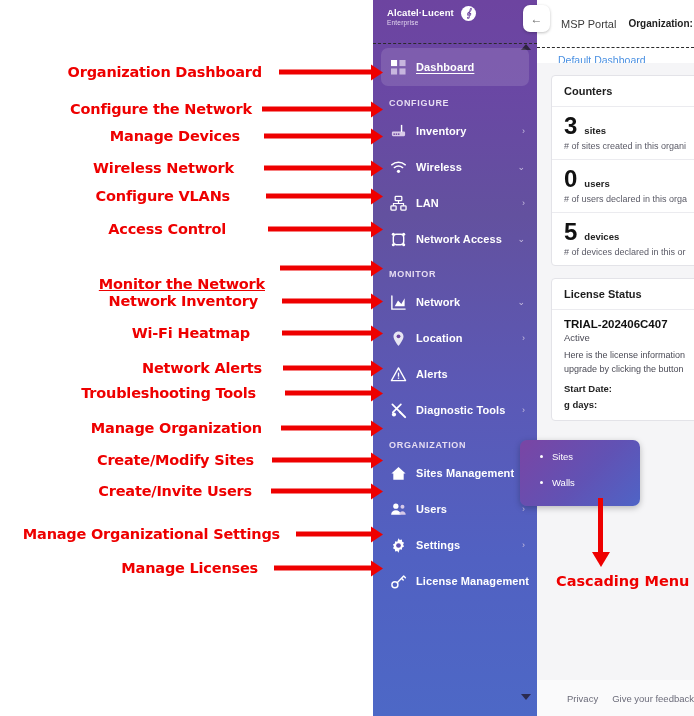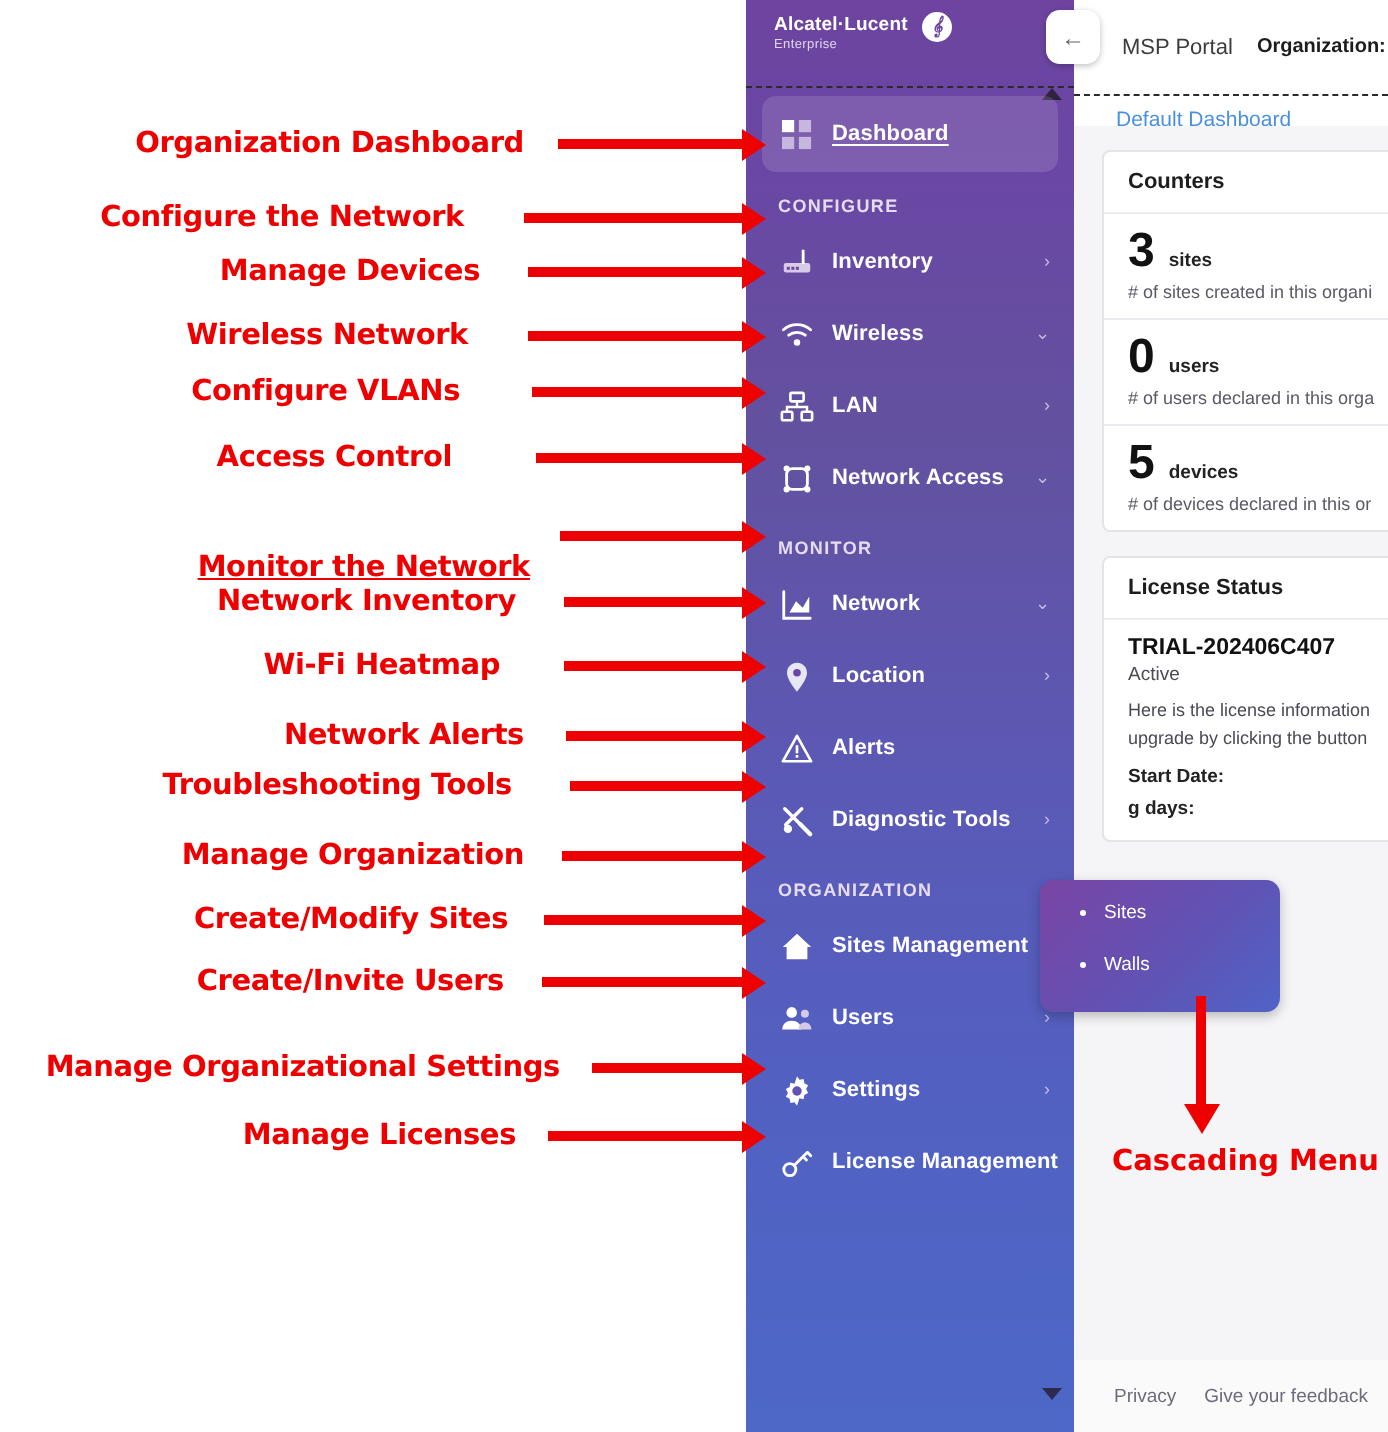--- a/index.html
+++ b/index.html
@@ -209,21 +209,20 @@
   .lic-state { font-size: 9.5px; color: #4a4a55; margin-top: 2px; }
   .lic-note { font-size: 9px; color: #4a4a55; margin-top: 6px; line-height: 13px; white-space: nowrap; }
   .lic-field { font-size: 9.5px; font-weight: bold; color: #222; margin-top: 7px; }
   .lic-field2 { font-size: 9.5px; font-weight: bold; color: #222; margin-top: 5px; }
 
   .footer {
     position: absolute; bottom: 0; left: 0;
     width: 157px; height: 36px;
     display: flex; align-items: center; justify-content: flex-end;
     gap: 14px;
-    padding-right: 10px;
     background: #fafafb;
     font-size: 9.5px;
     color: #6c6c7a;
   }
   .footer span { cursor: pointer; white-space: nowrap; }
 
   
   #submenu {
     position: absolute;
     left: 147px; top: 440px;
@@ -529,21 +528,21 @@
     <div id="submenu">
       <div class="sub-item">Sites</div>
       <div class="sub-item">Walls</div>
     </div>
 
   </div>
 
   <div id="annotations">
       <div class="anno-label" style="top: 72px; right: 432px;">Organization Dashboard</div>
       <div class="anno-arrow" style="top: 72px; left: 279px; width: 93px;"></div>
-      <div class="anno-label" style="top: 109px; right: 462px;">Configure the Network</div>
+      <div class="anno-label" style="top: 109px; right: 442px;">Configure the Network</div>
       <div class="anno-arrow" style="top: 109px; left: 262px; width: 110px;"></div>
       <div class="anno-label" style="top: 136px; right: 454px;">Manage Devices</div>
       <div class="anno-arrow" style="top: 136px; left: 264px; width: 108px;"></div>
       <div class="anno-label" style="top: 168px; right: 460px;">Wireless Network</div>
       <div class="anno-arrow" style="top: 168px; left: 264px; width: 108px;"></div>
       <div class="anno-label" style="top: 196px; right: 464px; text-align: center;">Configure VLANs</div>
       <div class="anno-arrow" style="top: 196px; left: 266px; width: 106px;"></div>
       <div class="anno-label" style="top: 229px; right: 468px;">Access Control</div>
       <div class="anno-arrow" style="top: 229px; left: 268px; width: 104px;"></div>
       <div class="anno-label" style="top: 284px; right: 429px; text-decoration: underline;">Monitor the Network</div>

